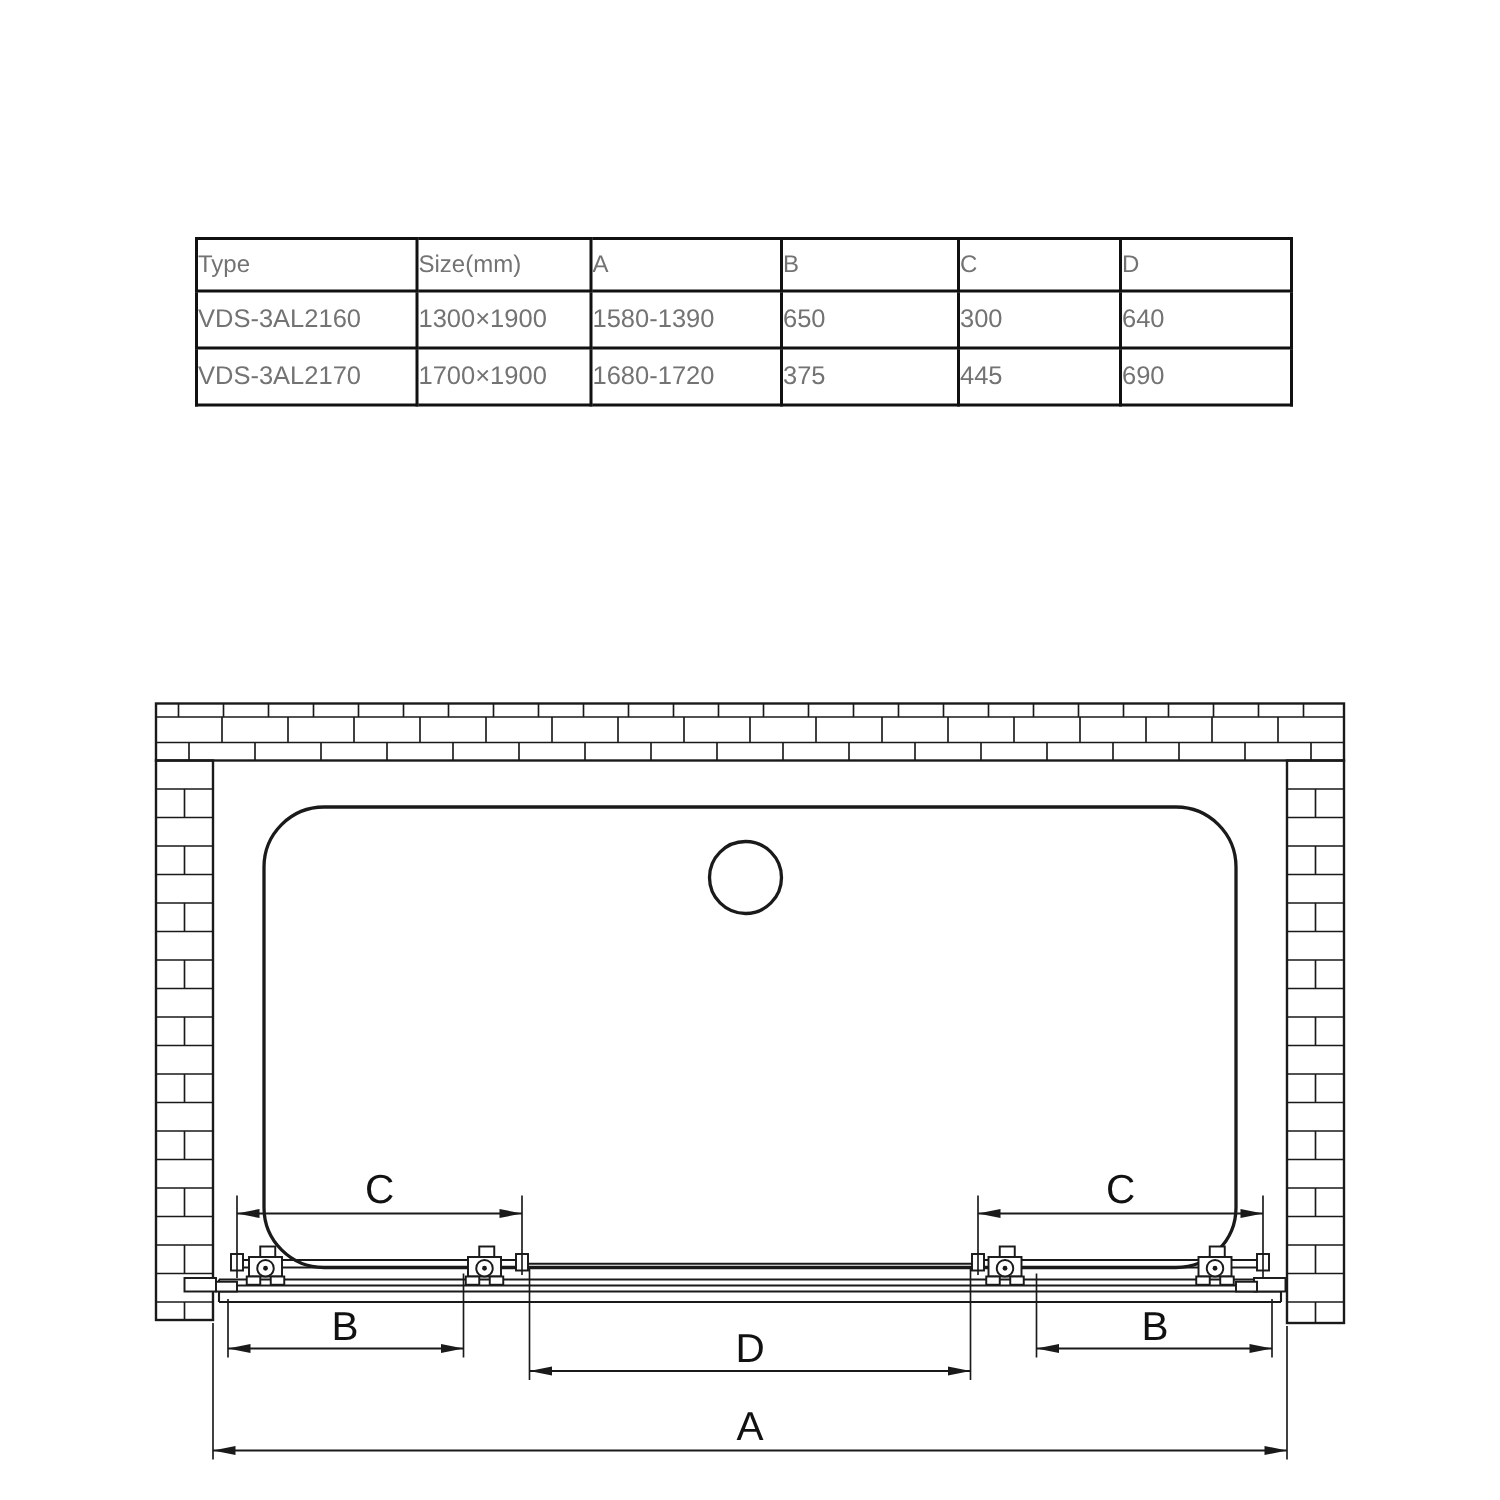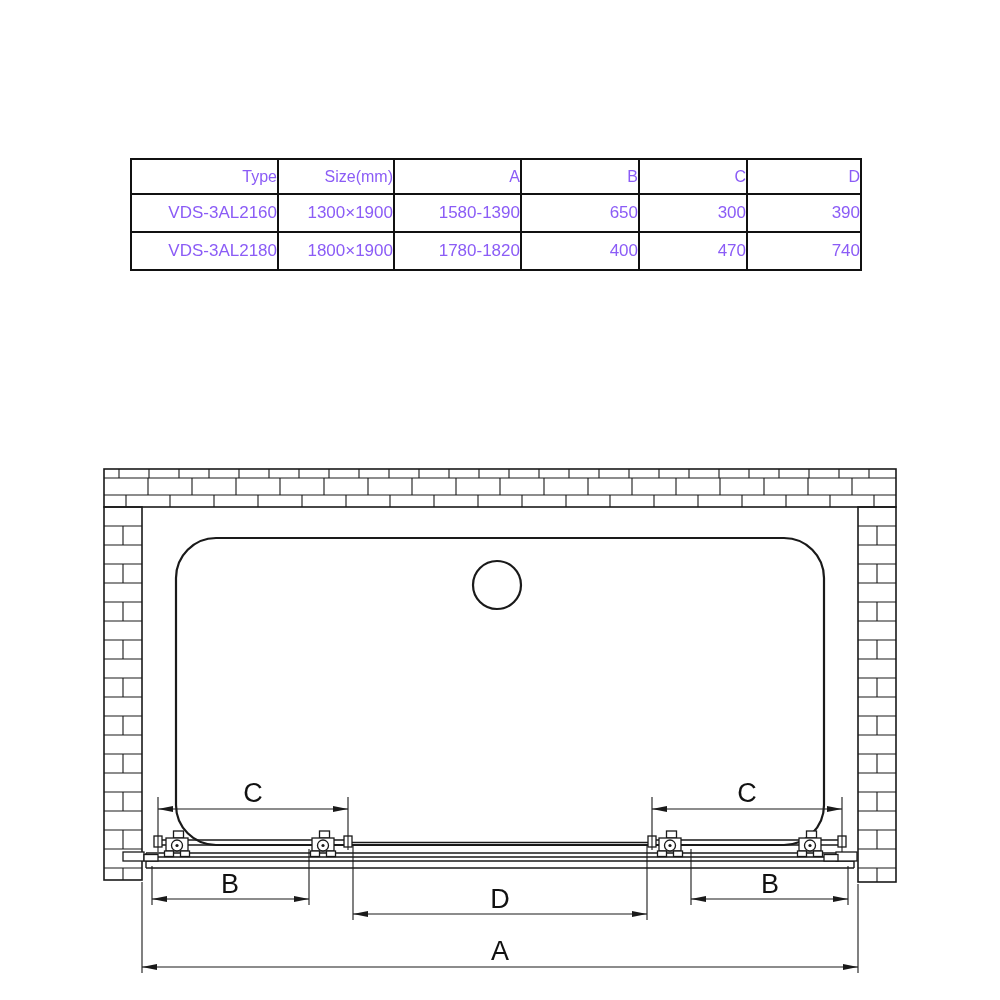--- a/index.html
+++ b/index.html
@@ -8,22 +8,22 @@
     font-family:"Liberation Sans",sans-serif;color:#111;overflow:hidden;
   }
   
   table.spec{
     position:absolute;left:130px;top:158px;
     border-collapse:collapse;table-layout:fixed;
     background:#fff;
   }
   table.spec th, table.spec td{
     border:2px solid #111;
-    text-align:right;vertical-align:middle;
-    font-weight:400;color:#8b5cf6;padding:0;
+    text-align:left;vertical-align:middle;
+    font-weight:400;color:#737373;padding:0;
     font-size:17px;
     height:36px;
     white-space:nowrap;
   }
   table.spec th{font-size:16px;height:33px;}
   
   svg.diagram{position:absolute;left:0;top:0;}
   .ln{stroke:#1a1a1a;fill:none;}
   .sw22{stroke-width:2.2;}
   .sw16{stroke-width:1.6;}
@@ -61,29 +61,29 @@
         <th>D</th>
       </tr>
     </thead>
     <tbody>
       <tr>
         <td>VDS-3AL2160</td>
         <td>1300×1900</td>
         <td>1580-1390</td>
         <td>650</td>
         <td>300</td>
-        <td>390</td>
+        <td>640</td>
       </tr>
       <tr>
-        <td>VDS-3AL2180</td>
-        <td>1800×1900</td>
-        <td>1780-1820</td>
-        <td>400</td>
-        <td>470</td>
-        <td>740</td>
+        <td>VDS-3AL2170</td>
+        <td>1700×1900</td>
+        <td>1680-1720</td>
+        <td>375</td>
+        <td>445</td>
+        <td>690</td>
       </tr>
     </tbody>
   </table>
 
   <svg class="diagram" width="1000" height="1000" viewBox="0 0 1000 1000">
 
     <defs>
       <g id="roller">
         <rect class="hw" x="-3.5" y="-16" width="10" height="7"></rect>
         <rect class="hw" x="-11" y="-9" width="22" height="13"></rect>

